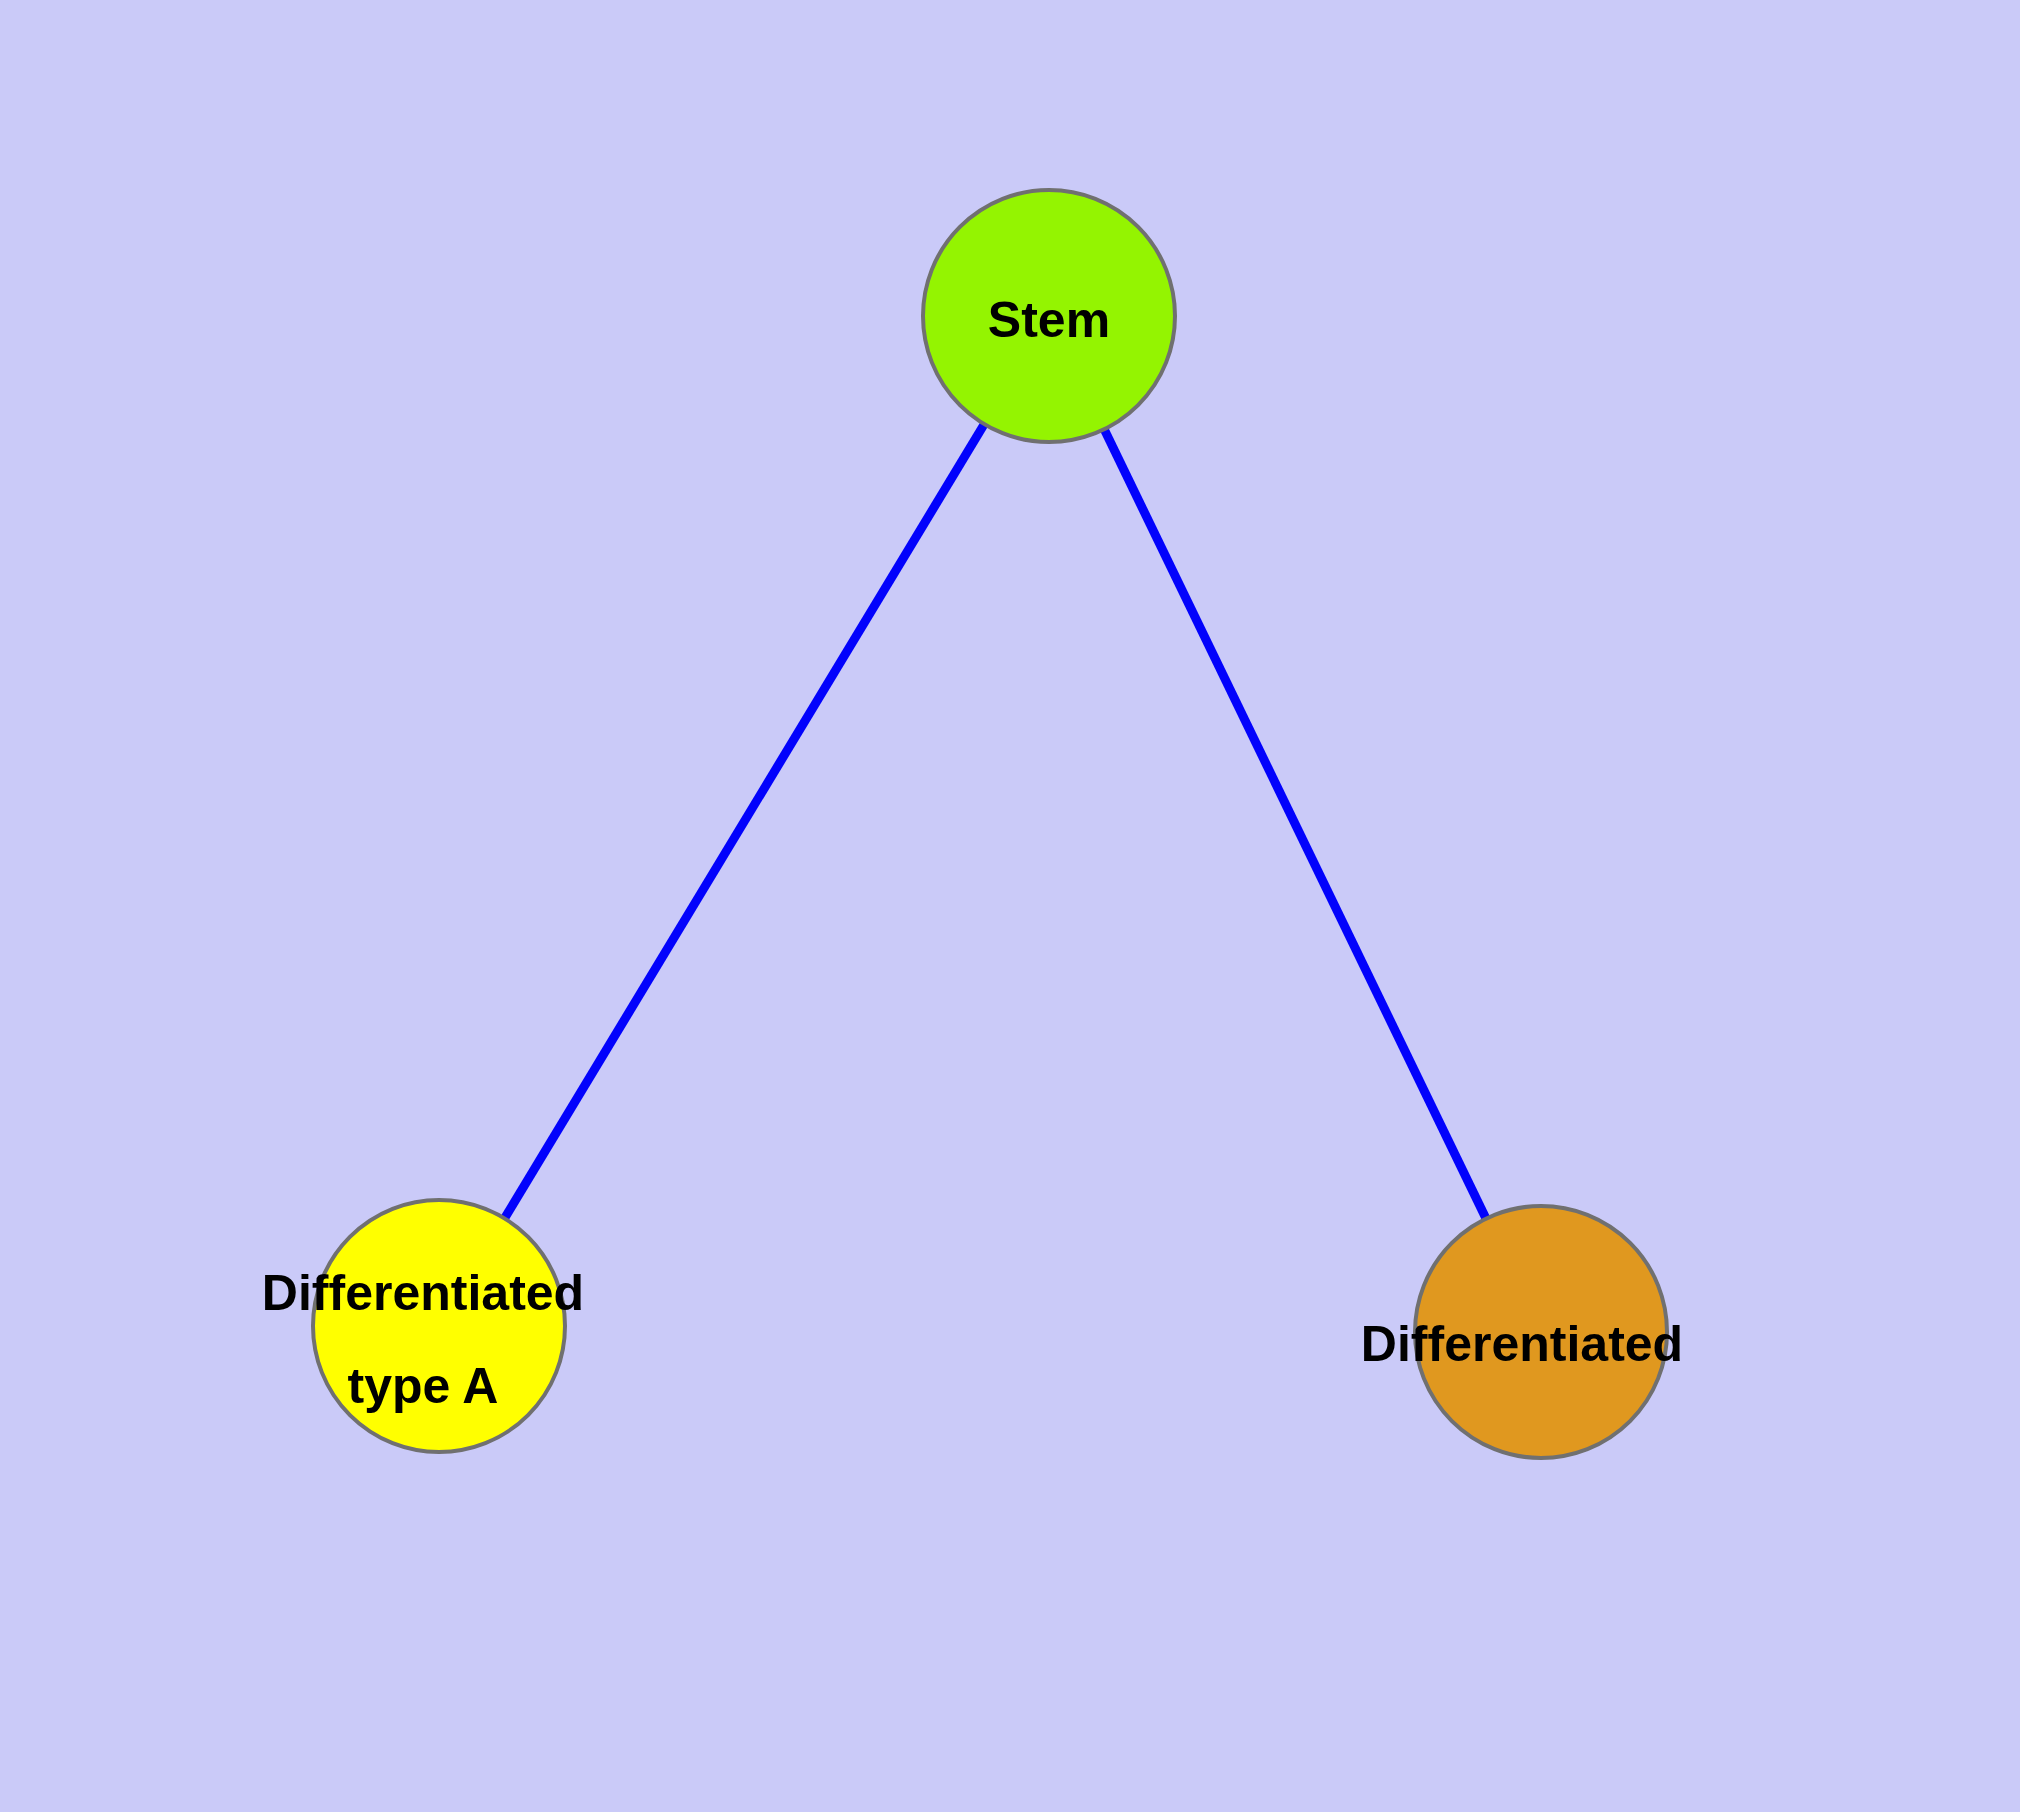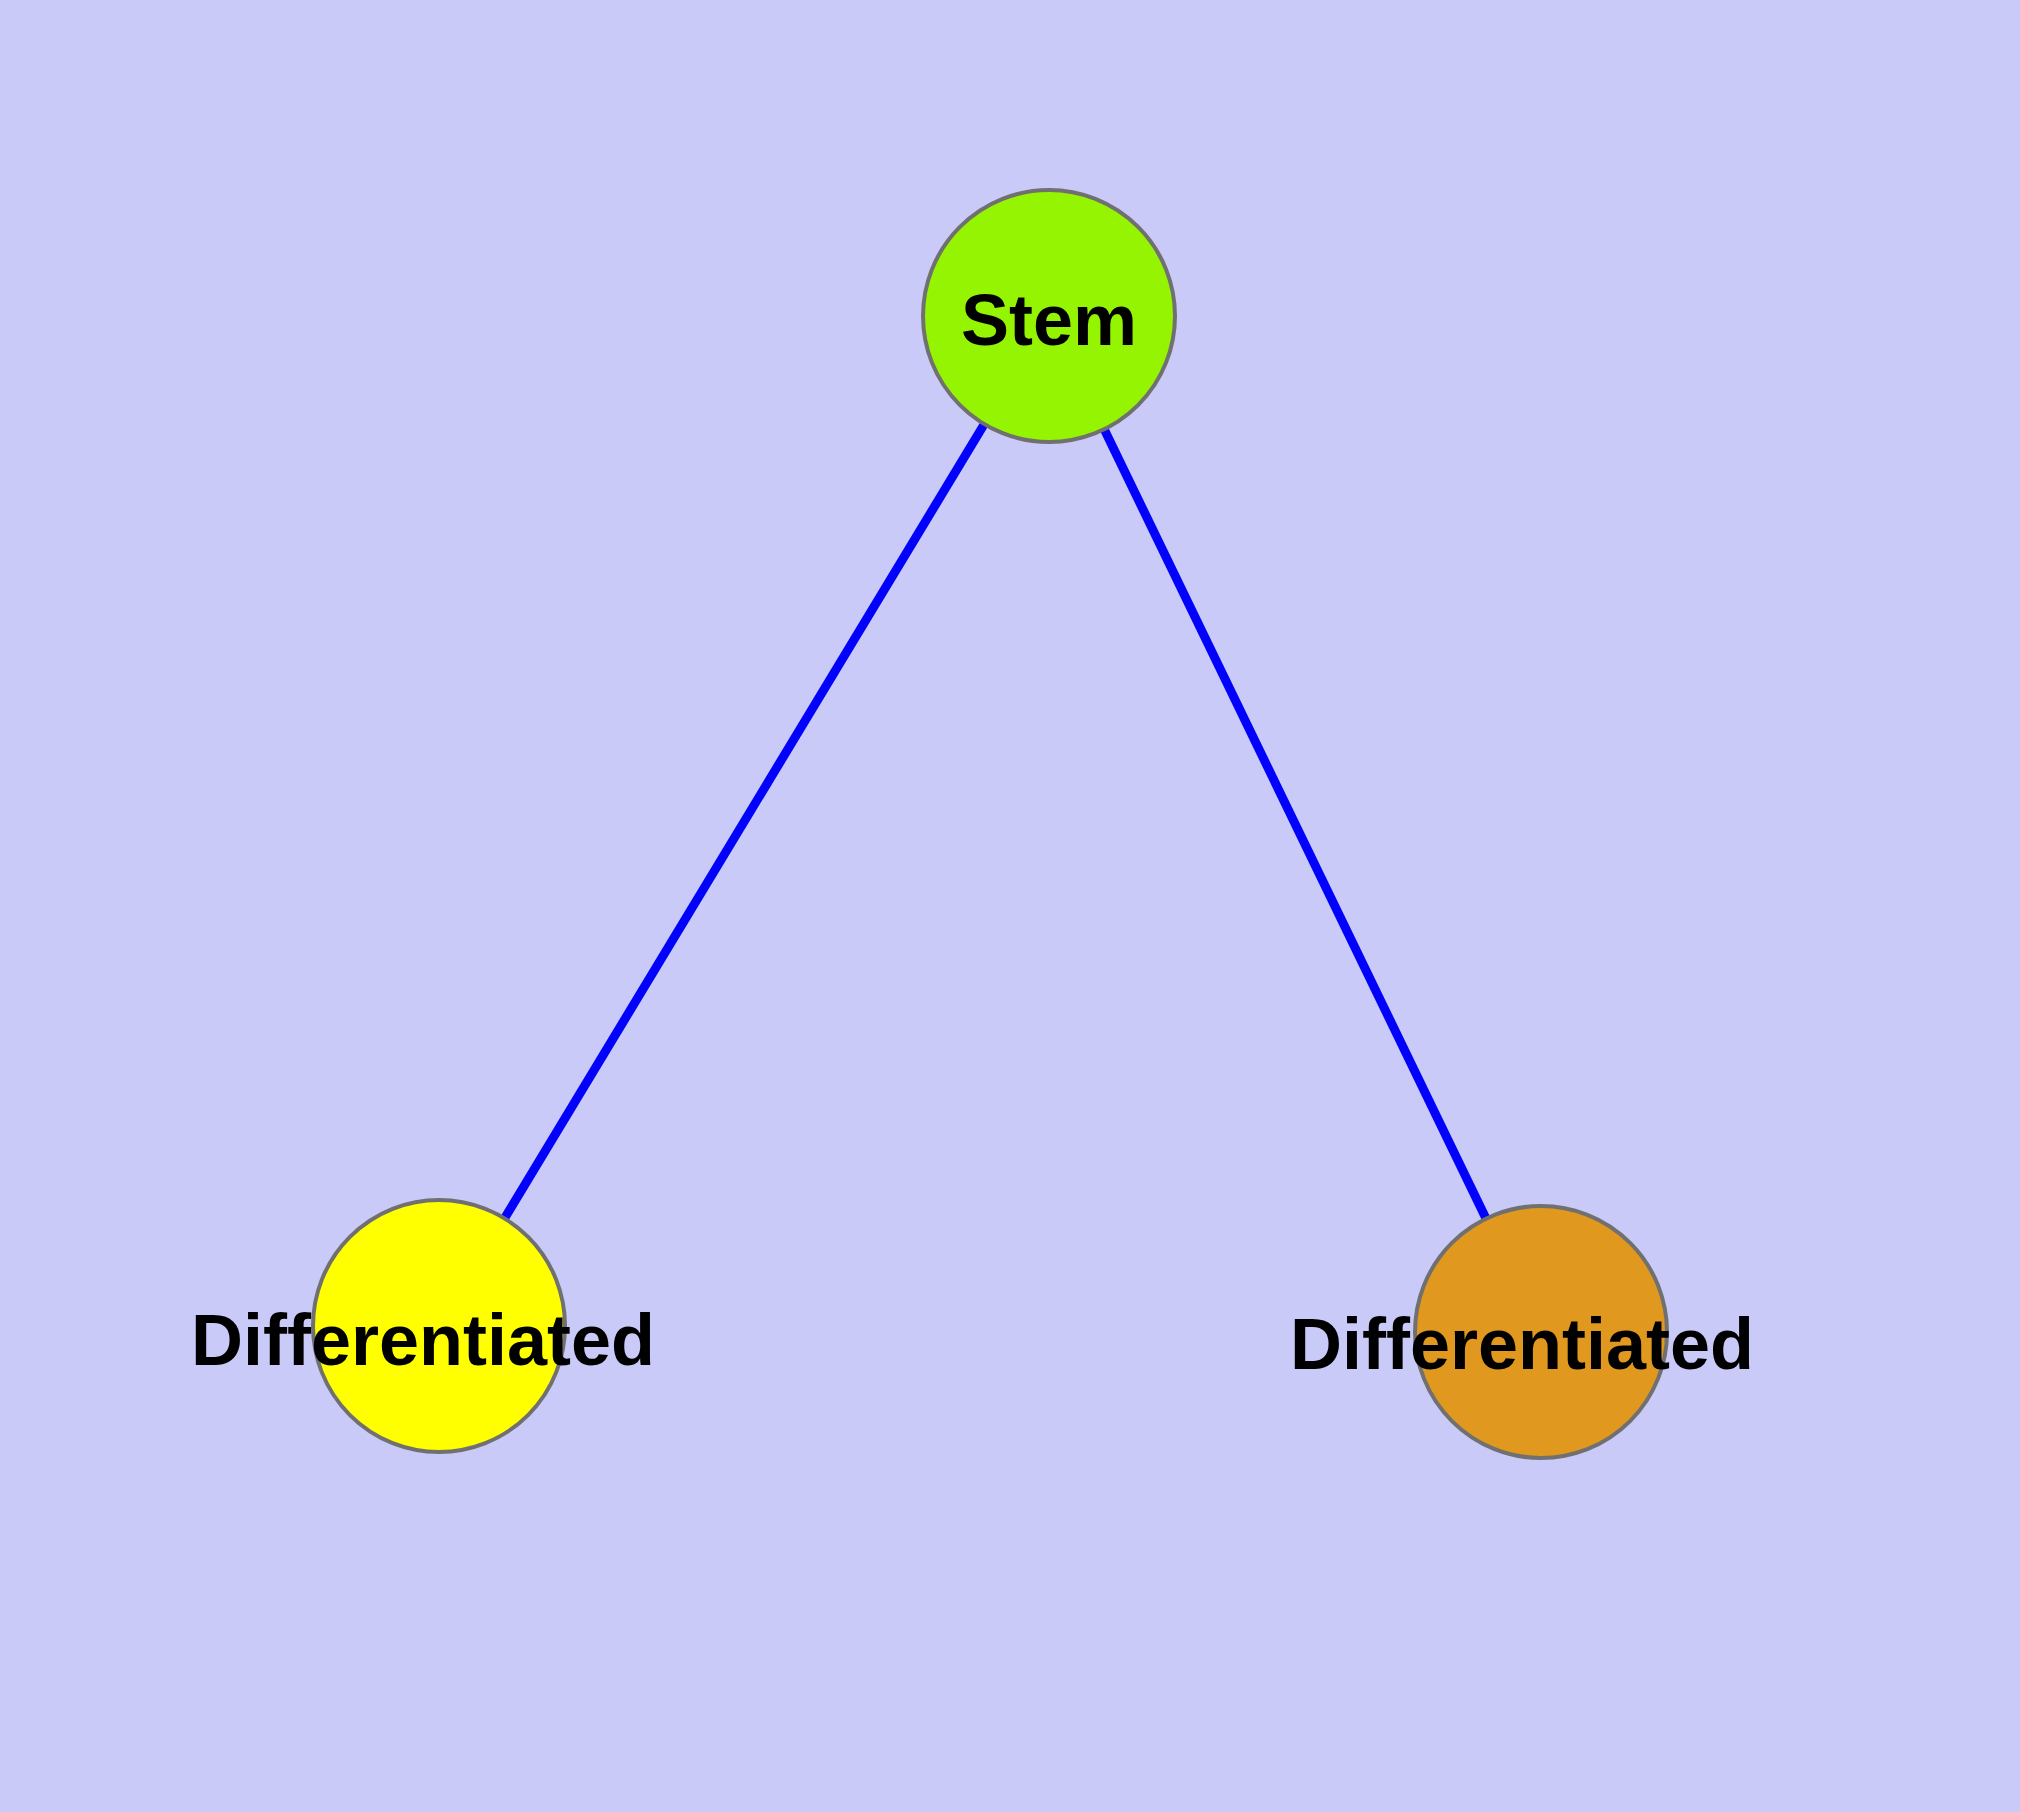--- a/index.html
+++ b/index.html
@@ -31,21 +31,21 @@
     box-sizing: border-box;
     border: 4.2px solid #707070;
     border-radius: 50%;
   }
   .node-stem { left: 921px; top: 188px; }
   .node-a    { left: 311px;  top: 1198px; }
   .node-b    { left: 1413px; top: 1204px; }
   .label {
     position: absolute;
     transform: translate(-50%, -50%);
-    font-size: 72px;
+    font-size: 50px;
     font-weight: bold;
     line-height: 93px;
     text-align: center;
     white-space: nowrap;
   }
   .label-stem { left: 1049px; top: 320px; }
   .label-a    { left: 423px;  top: 1340px; }
   .label-b    { left: 1522px; top: 1344px; }
 </style>
 </head>
@@ -63,20 +63,21 @@
   <div class="node node-a" style="background-color: rgb(255, 255, 0); border-color: rgb(112, 112, 112);"></div>
 
   <div class="node node-b" style="background-color: rgb(224, 152, 31); border-color: rgb(112, 112, 112);"></div>
 
   <div class="label label-stem" style="color: rgb(0, 0, 0);">
     <div>Stem</div>
   </div>
 
   <div class="label label-a" style="color: rgb(0, 0, 0);">
     <div>Differentiated</div>
+    <div>type A</div>
   </div>
 
   <div class="label label-b" style="color: rgb(0, 0, 0);">
     <div>Differentiated</div>
   </div>
 
 </div>
 
 
 </body></html>

